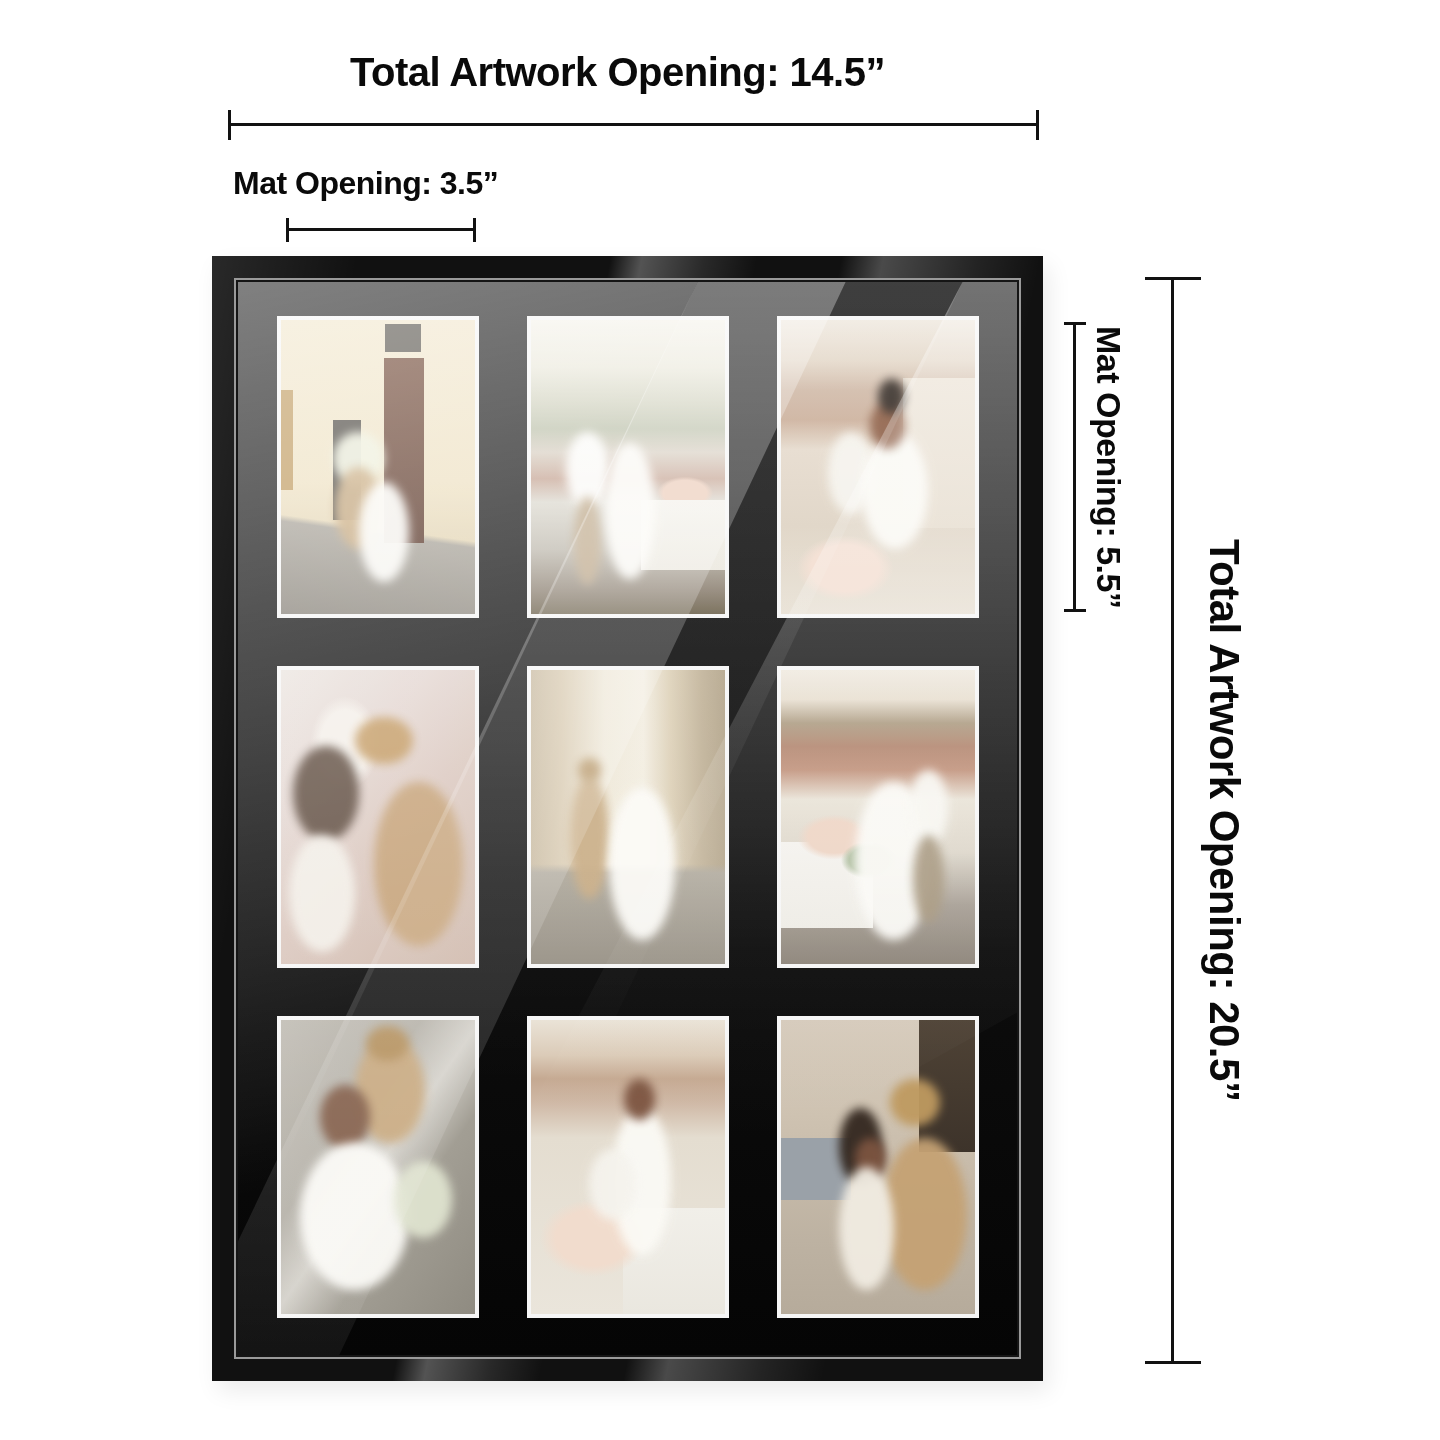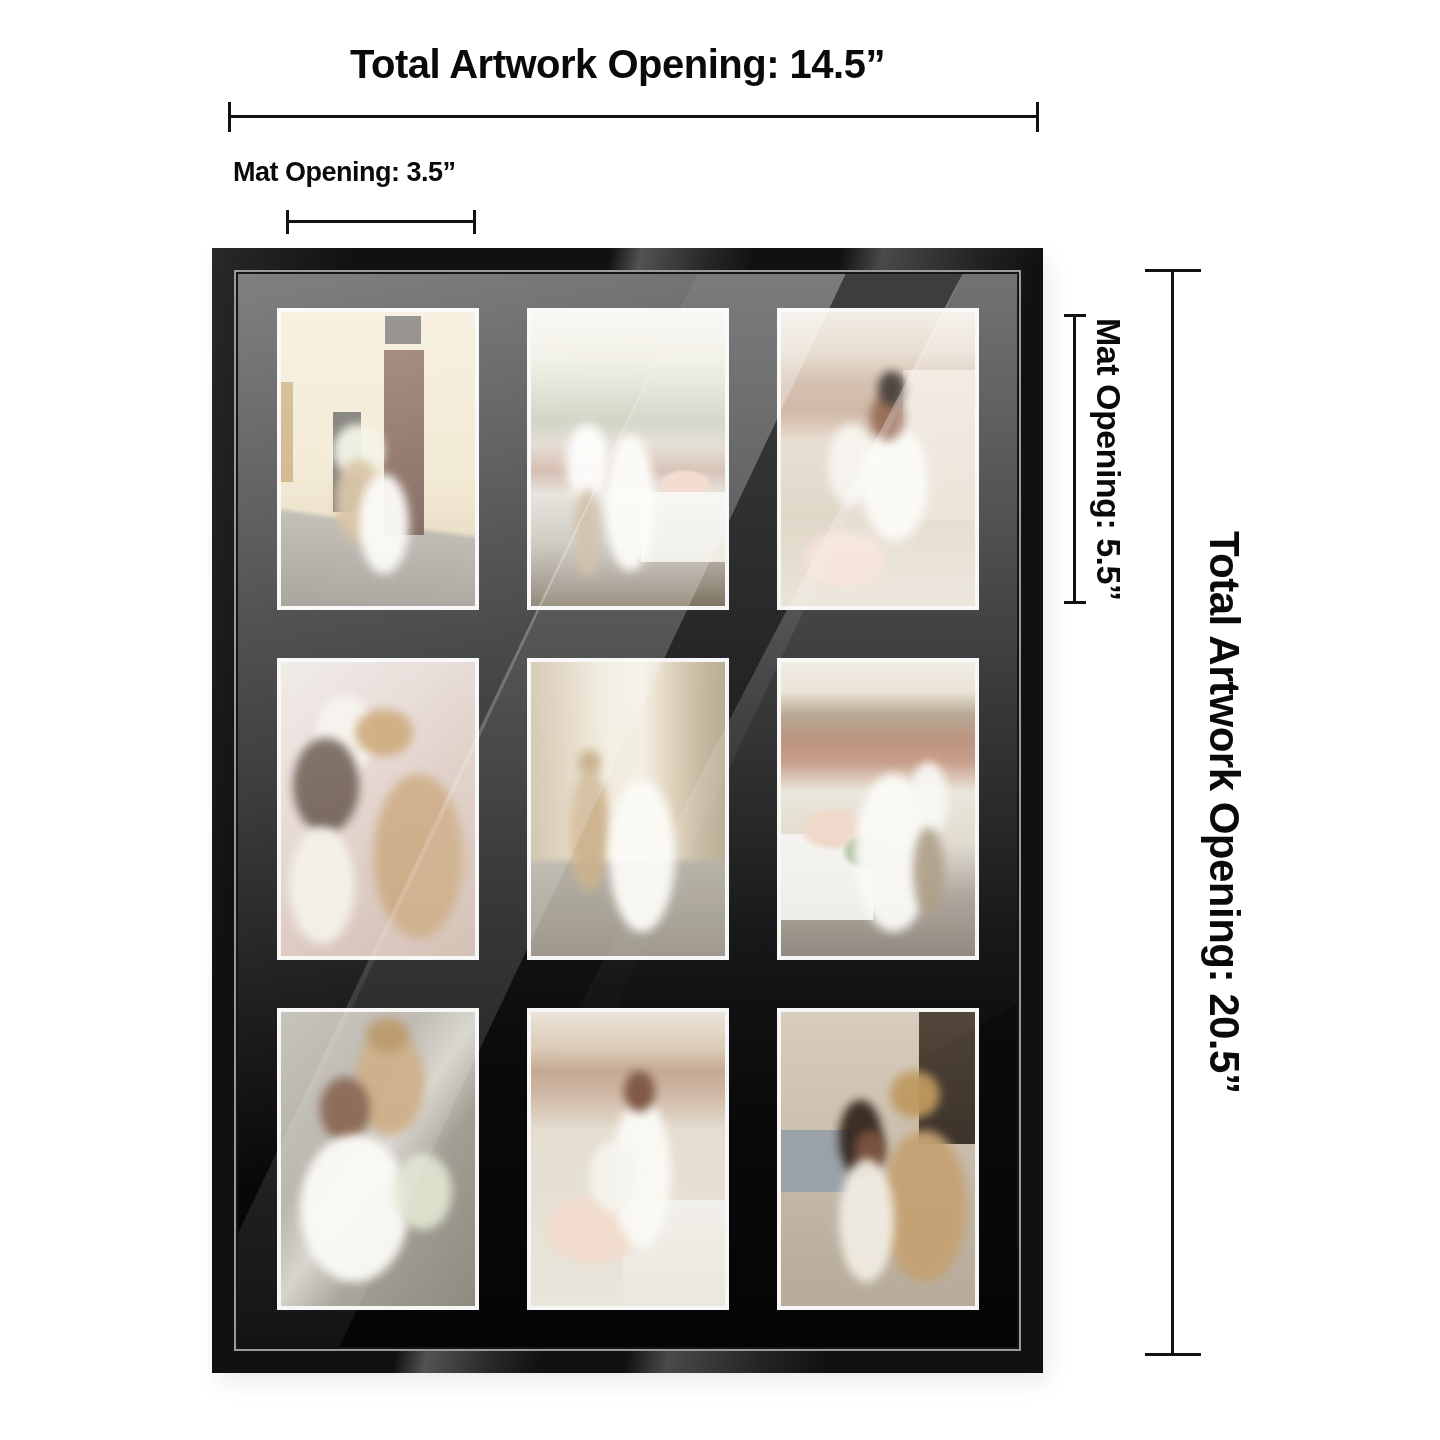--- a/index.html
+++ b/index.html
@@ -1,22 +1,22 @@
 <!DOCTYPE html>
 <html><head>
 <meta charset="utf-8">
 <style>
   html,body{margin:0;padding:0;background:#ffffff;}
   body{width:1440px;height:1440px;position:relative;font-family:"Liberation Sans","DejaVu Sans",sans-serif;color:#0a0a0a;overflow:hidden;}
-  .stage{position:absolute;inset:0;}
+  .stage{position:absolute;inset:0;margin-top:8px;}
 
   
   .lbl{position:absolute;font-weight:700;color:#0a0a0a;letter-spacing:-0.5px;white-space:nowrap;}
   #lbl-top-total{left:212px;top:42px;width:811px;text-align:center;font-size:40px;}
-  #lbl-top-mat{left:233px;top:157px;font-size:27px;}
+  #lbl-top-mat{left:233px;top:157px;font-size:32px;}
   .vlbl{position:absolute;font-weight:700;color:#0a0a0a;writing-mode:vertical-rl;text-align:center;letter-spacing:-0.5px;white-space:nowrap;}
   #lbl-right-mat{left:1089px;top:314px;height:290px;font-size:34px;}
   #lbl-right-total{left:1200px;top:269px;height:1087px;font-size:42px;}
 
   
   .hline{position:absolute;height:3px;background:#121212;}
   .hline::before,.hline::after{content:'';position:absolute;width:3px;height:var(--tick);top:calc((3px - var(--tick))/2);background:#121212;}
   .hline::before{left:0;}
   .hline::after{right:0;}
   #hline-total{left:228px;top:115px;width:811px;--tick:30px;}

